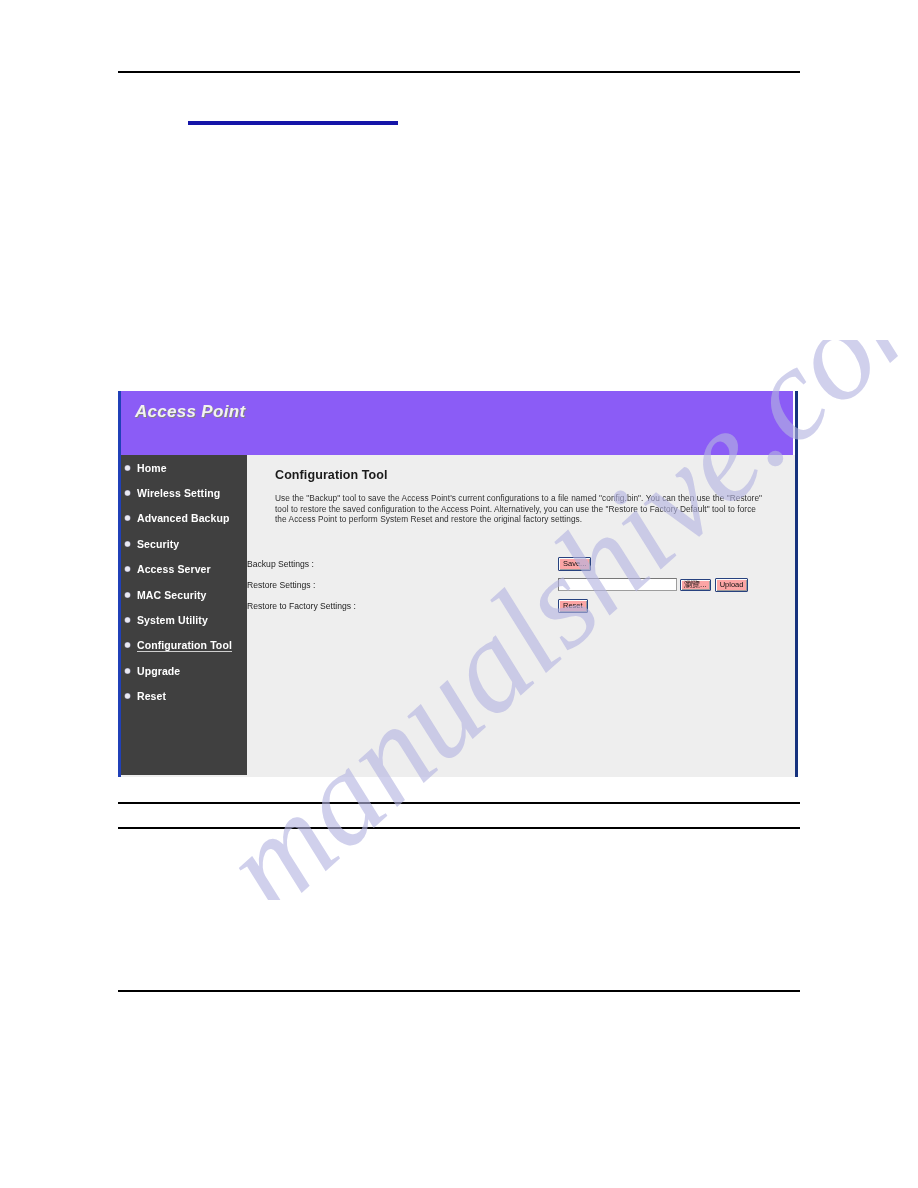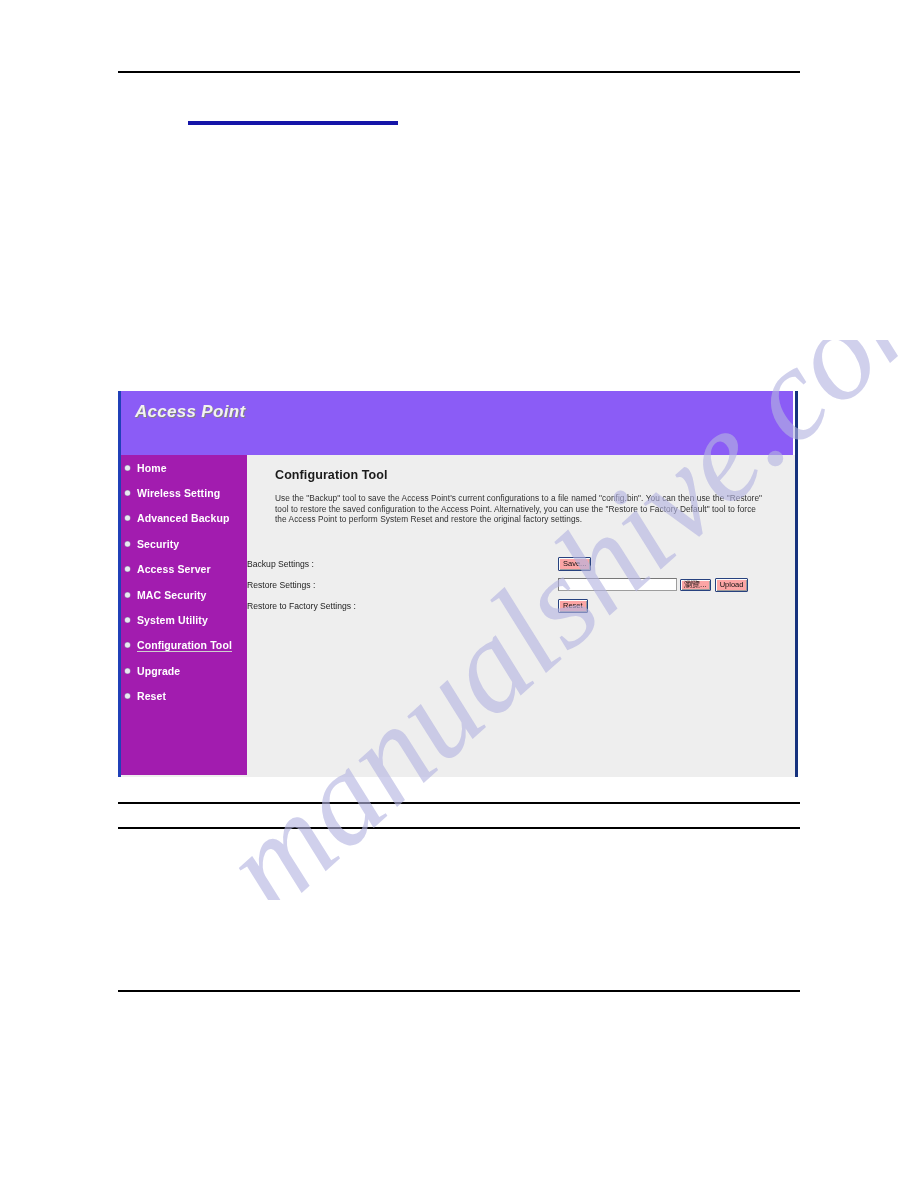--- a/index.html
+++ b/index.html
@@ -100,21 +100,21 @@
     height: 322px;
     background: #eeeeee;
   }
 
   .sidebar {
     position: absolute;
     left: 0;
     top: 0;
     width: 126px;
     height: 320px;
-    background: #a21caf;
+    background: #404040;
   }
   .nav-item {
     position: relative;
     height: 25.4px;
     padding-left: 16px;
     display: flex;
     align-items: center;
     color: #ffffff;
     font-size: 10.5px;
     font-weight: bold;

